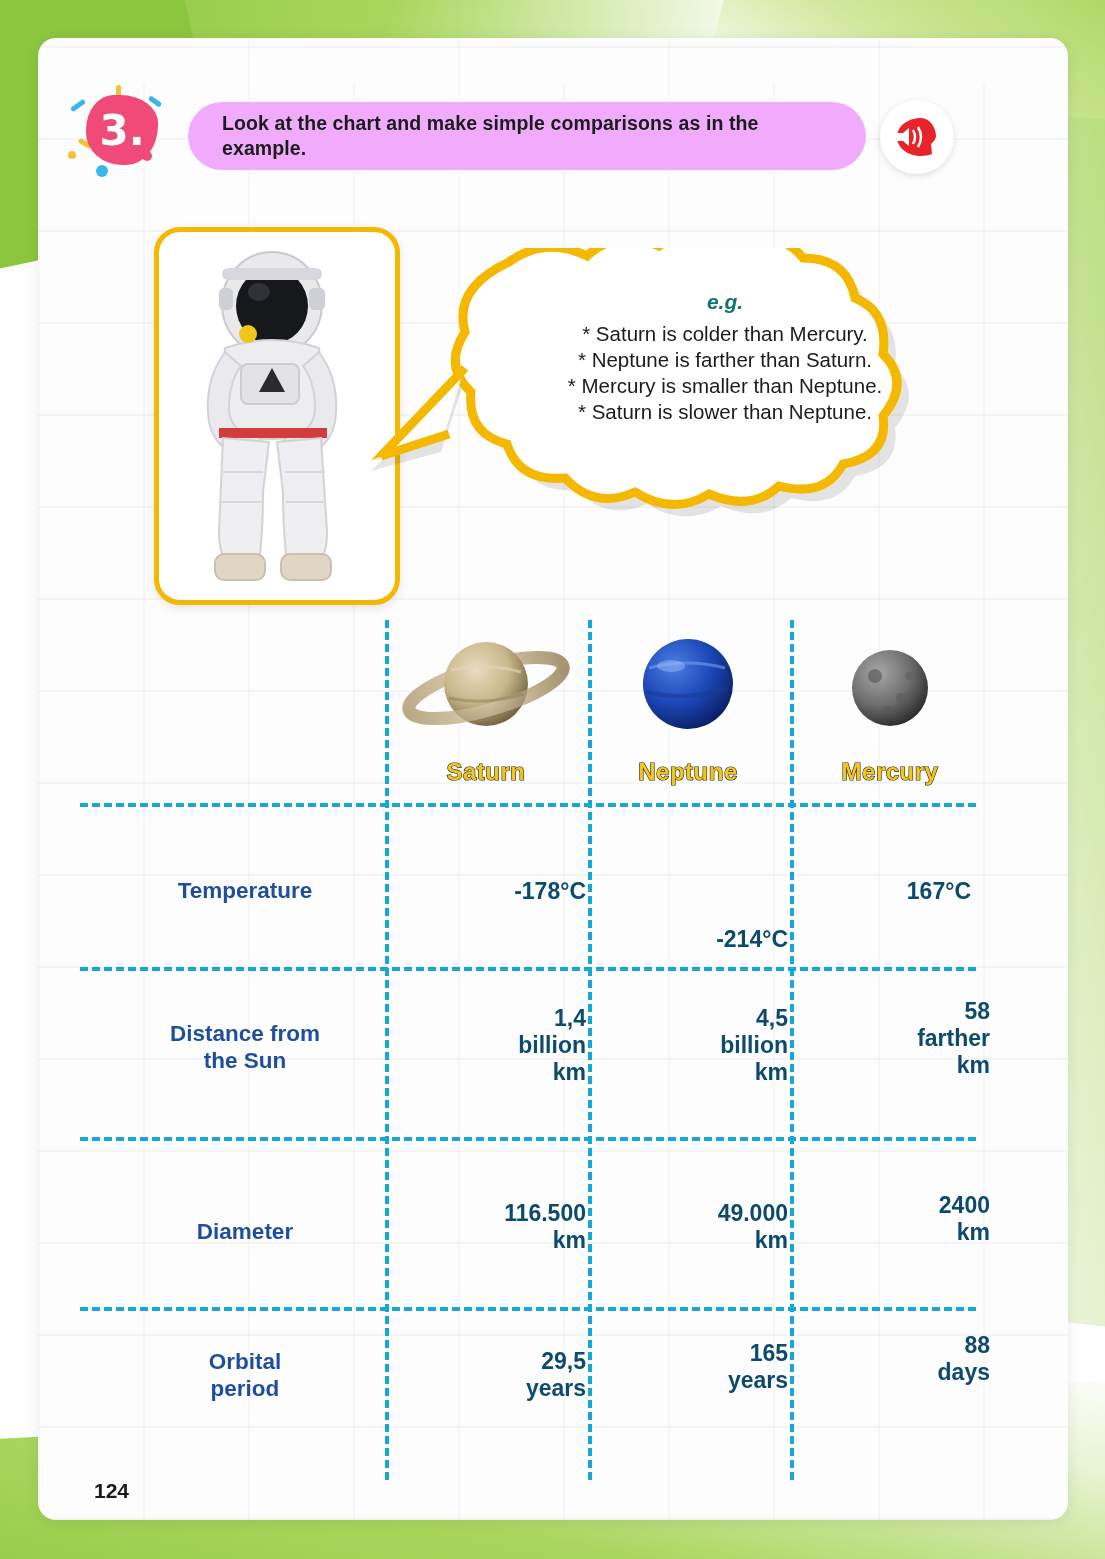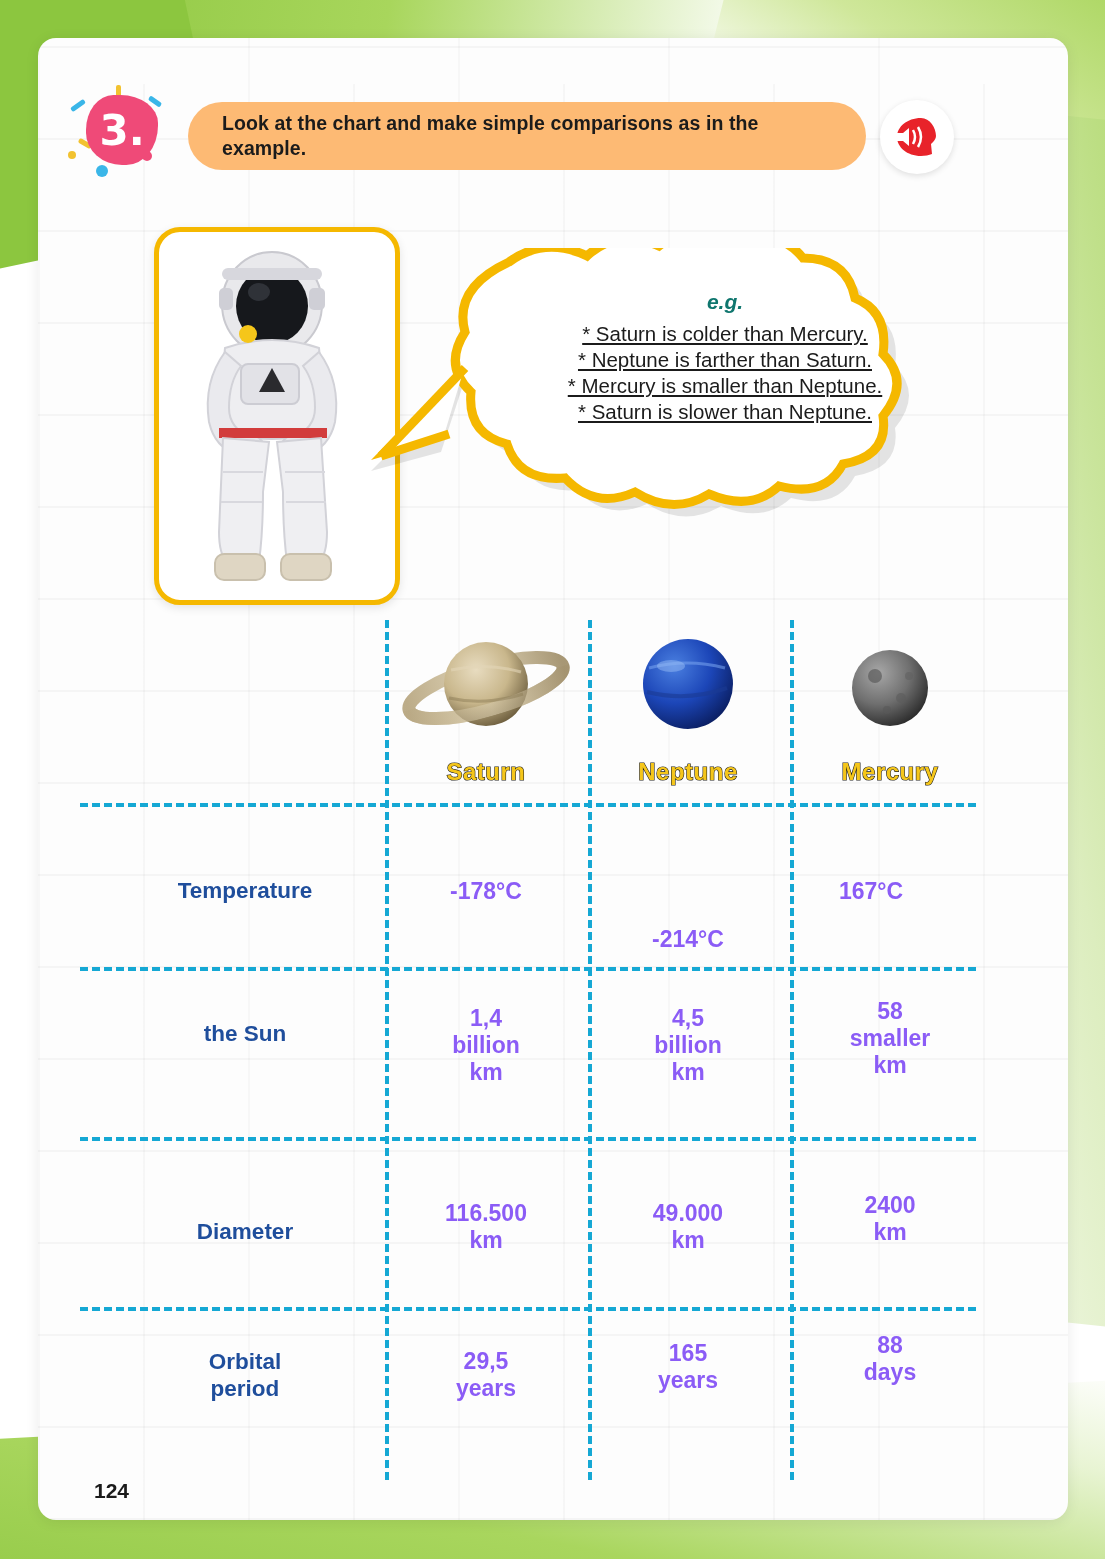--- a/index.html
+++ b/index.html
@@ -114,21 +114,21 @@
   .sp3 { left: 48px; top: 0px; width: 5px; height: 15px; background:#f2c230;}
   .sp4 { left: 80px; top: 14px; width: 14px; height: 5px; transform: rotate(35deg); background:#3ab6e8;}
   .sp5 { left: 28px; top: 80px; width: 12px; height: 12px; border-radius: 50%; background:#3ab6e8;}
   .sp6 { left: 74px; top: 66px; width: 10px; height: 10px; border-radius: 50%; background:#ef4a78;}
   .sp7 { left: 0px; top: 66px; width: 8px; height: 8px; border-radius: 50%; background:#f2c230;}
 
   .instruction-bar {
     position: absolute;
     left: 188px; top: 102px;
     width: 678px; height: 68px;
-    background: #fdba74;
+    background: #f0abfc;
     border-radius: 34px;
     display: flex;
     align-items: center;
   }
   .instruction-text {
     padding: 0 26px 0 34px;
     font-size: 19.5px;
     font-weight: bold;
     color: #1b1b1b;
     line-height: 1.3;
@@ -182,21 +182,20 @@
     font-weight: bold;
     font-style: italic;
     font-size: 21px;
     margin-bottom: 8px;
   }
   .b-line {
     font-size: 20.5px;
     color: #1b1b1b;
     margin: 2px 0;
     white-space: nowrap;
-    text-decoration: underline;
   }
 
   
   .chart {
     position: absolute;
     left: 80px; top: 600px;
     width: 900px; height: 880px;
   }
   .vline {
     position: absolute;
@@ -232,24 +231,24 @@
     width: 270px;
     text-align: center;
     font-size: 22.5px;
     font-weight: bold;
     color: #1f4e9c;
     line-height: 1.22;
   }
   .cell {
     position: absolute;
     width: 200px;
-    text-align: center;
+    text-align: right;
     font-size: 23px;
     font-weight: bold;
-    color: #8b5cf6;
+    color: #0c4a6e;
     line-height: 1.18;
   }
 
   .page-num {
     position: absolute;
     left: 94px; top: 1479px;
     font-size: 21px;
     font-weight: bold;
     color: #1b1b1b;
   }
@@ -419,35 +418,36 @@
   </div>
 
   <div class="row-label" style="top:277px;">
     <span>Temperature</span>
   </div>
   <div class="cell" style="left:306px; top:278px;">-178°C</div>
   <div class="cell" style="left:508px; top:278px;margin-top:48px;">-214°C</div>
   <div class="cell" style="left:691px; top:278px;">167°C</div>
 
   <div class="row-label" style="top:420px;">
+    <div>Distance from</div>
     <div>the Sun</div>
   </div>
   <div class="cell" style="left:306px; top:405px;">
     <div>1,4</div>
     <div>billion</div>
     <div>km</div>
   </div>
   <div class="cell" style="left:508px; top:405px;">
     <div>4,5</div>
     <div>billion</div>
     <div>km</div>
   </div>
   <div class="cell" style="left:710px; top:398px;">
     <div>58</div>
-    <div>smaller</div>
+    <div>farther</div>
     <div>km</div>
   </div>
 
   <div class="row-label" style="top:618px;">
     <span>Diameter</span>
   </div>
   <div class="cell" style="left:306px; top:600px;">
     <div>116.500</div>
     <div>km</div>
   </div>

